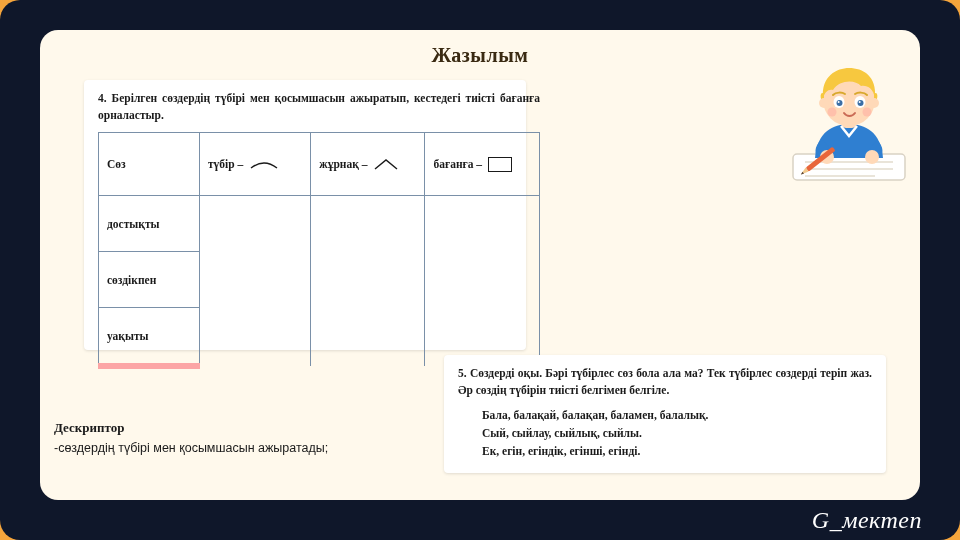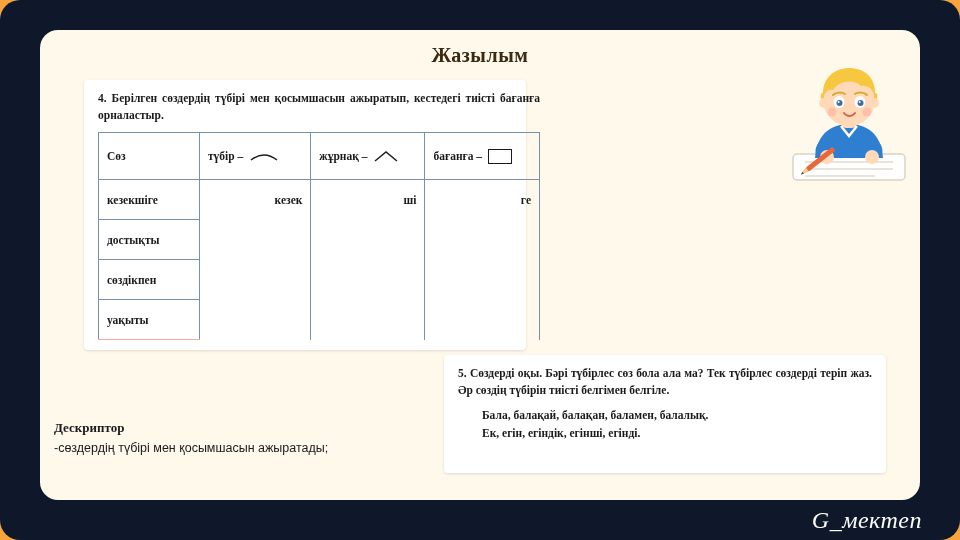--- a/index.html
+++ b/index.html
@@ -73,21 +73,21 @@
     width: 442px;
     border-collapse: collapse;
     font-family: "Liberation Serif", serif;
   }
   .tbl td, .tbl th {
     border: 1px solid #7a90a8;
     height: 26px;
     font-size: 11.5px;
     font-weight: bold;
     color: #1a1a1a;
-    padding: 8px 8px;
+    padding: 16px 8px;
     vertical-align: middle;
   }
   .tbl thead th {
     height: 30px;
     font-weight: bold;
     text-align: left;
   }
   .th-inner {
     display: flex;
     align-items: center;
@@ -95,21 +95,21 @@
     white-space: nowrap;
   }
   .col-word  { width: 108px; }
   .col-root  { width: 112px; }
   .col-suf   { width: 110px; }
   .col-end   { width: 112px; }
   .cell-word { text-align: left; }
   .cell-right { text-align: right; }
   .rowcell { border-top: none !important; border-bottom: none !important; }
   .tbl tbody td { height: 23px; }
-  .tbl tbody tr:last-child td { border-bottom: 1px solid #fca5a5; }
+  .tbl tbody tr:last-child td { border-bottom: 6px solid #fca5a5; }
 
   
   .mark-arc svg, .mark-peak svg { display: block; }
   .mark-box {
     display: inline-block;
     width: 22px;
     height: 13px;
     border: 1.4px solid #1a1a1a;
   }
 
@@ -231,26 +231,20 @@
             <th class="col-end">
               <div class="th-inner">
                 <span>бағанға –</span>
                 <span class="mark-box"></span>
               </div>
             </th>
           </tr>
         </thead>
         <tbody>
           <tr>
-            <td class="cell-word">кезекшіге</td>
-            <td class="cell-right rowcell">кезек</td>
-            <td class="cell-right rowcell">ші</td>
-            <td class="cell-right rowcell">ге</td>
-          </tr>
-          <tr>
             <td class="cell-word">достықты</td>
             <td class="cell-right rowcell"></td>
             <td class="cell-right rowcell"></td>
             <td class="cell-right rowcell"></td>
           </tr>
           <tr>
             <td class="cell-word">сөздікпен</td>
             <td class="cell-right rowcell"></td>
             <td class="cell-right rowcell"></td>
             <td class="cell-right rowcell"></td>
@@ -262,20 +256,21 @@
             <td class="cell-right rowcell"></td>
           </tr>
         </tbody>
       </table>
     </div>
 
     <div class="panel5">
       <div class="task5-text">5. Сөздерді оқы. Бәрі түбірлес сөз бола ала ма? Тек түбірлес сөздерді теріп жаз. Әр сөздің түбірін тиісті белгімен белгіле.</div>
       <div class="task5-lines">
         <div>Бала, балақай, балақан, баламен, балалық.</div>
+        <div>Сый, сыйлау, сыйлық, сыйлы.</div>
         <div>Ек, егін, егіндік, егінші, егінді.</div>
       </div>
     </div>
 
     <div class="descr">
       <div class="descr-title">Дескриптор</div>
       <div class="descr-item">-сөздердің түбірі мен қосымшасын ажыратады;</div>
     </div>
 
     <div class="boy">

